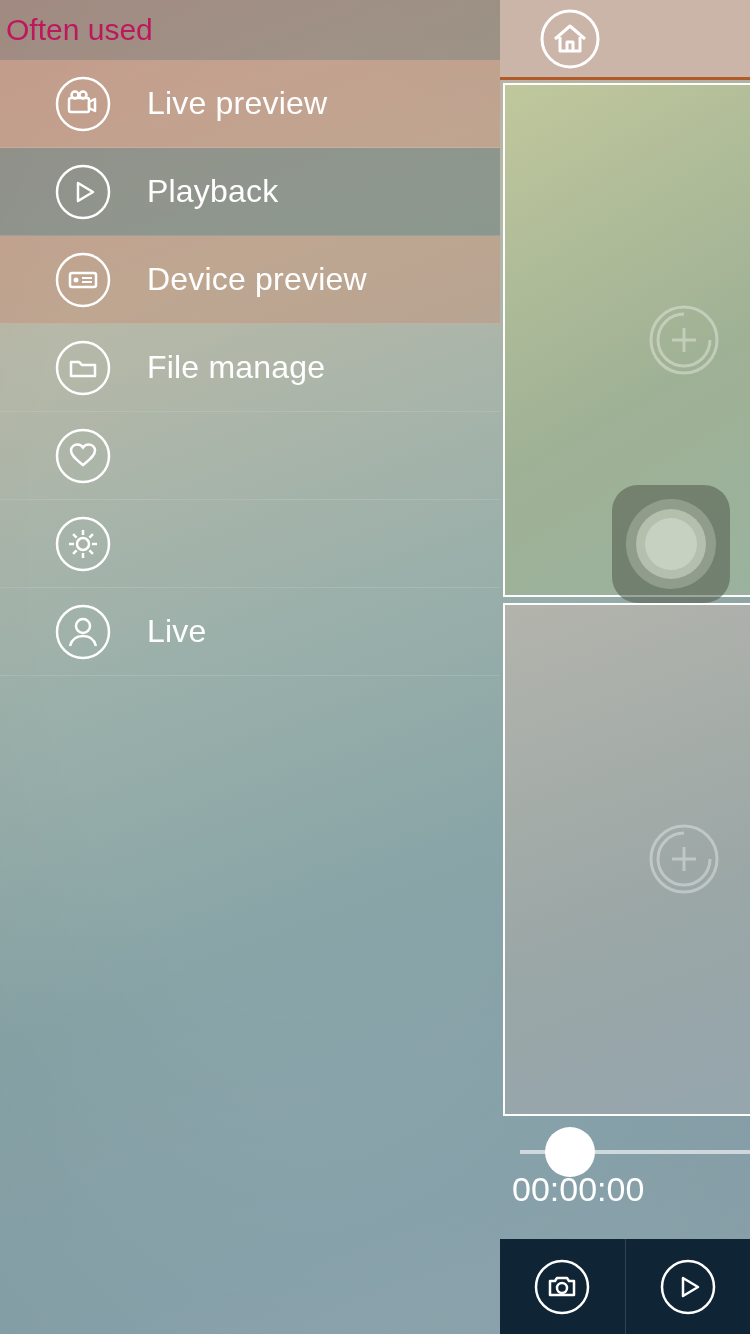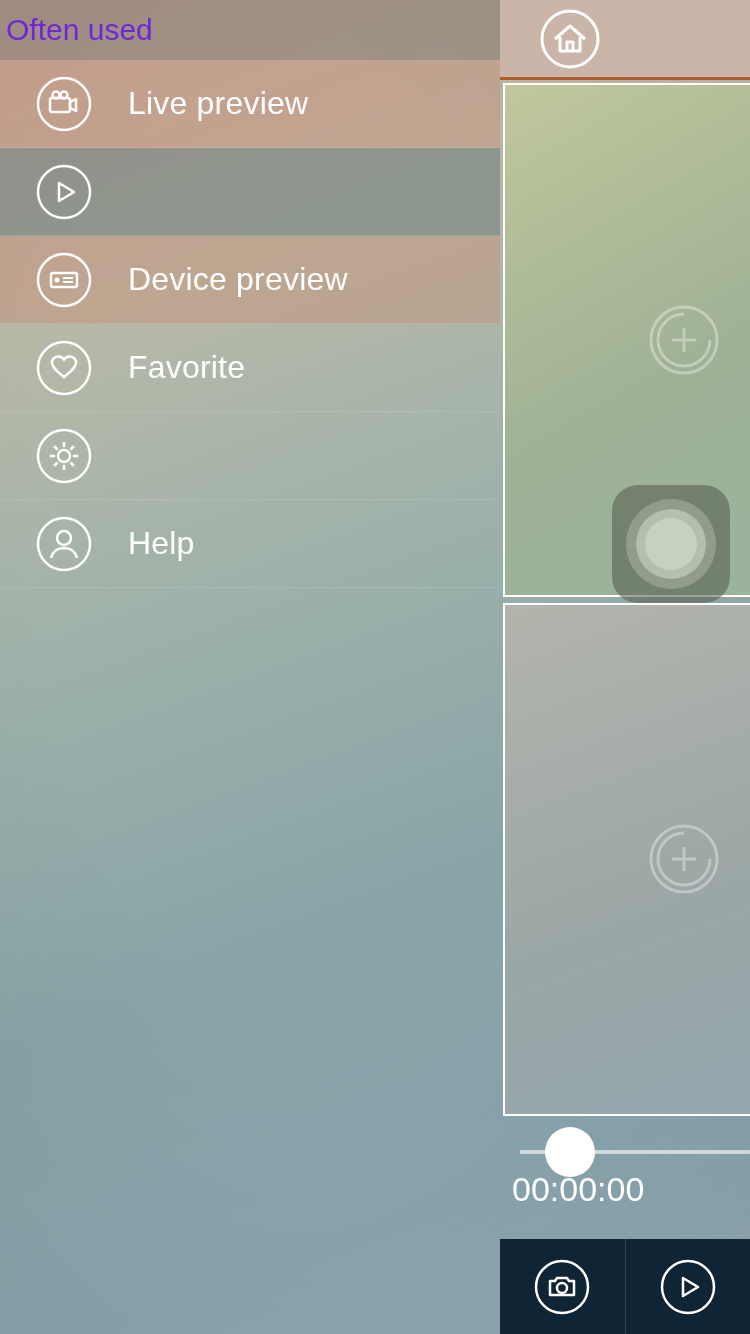--- a/index.html
+++ b/index.html
@@ -13,24 +13,24 @@
       background: radial-gradient(ellipse at 40% 40%, rgba(0,0,0,0) 40%, rgba(0,0,0,0.06) 100%);
     }
 
     
     .drawer {
       position: absolute; left: 0; top: 0; width: 500px; height: 100%;
     }
     .section-header {
       height: 60px; display: flex; align-items: center; padding: 0 6px;
       background: rgba(100,90,80,0.35);
-      color: #6d28d9; font-size: 30px; font-weight: 400;
+      color: #be185d; font-size: 30px; font-weight: 400;
     }
     .menu-row {
-      height: 88px; display: flex; align-items: center; padding-left: 36px;
+      height: 88px; display: flex; align-items: center; padding-left: 55px;
       color: #fff; font-size: 32px;
       border-bottom: 1px solid rgba(255,255,255,0.12);
     }
     .menu-row.hl-warm { background: rgba(200,140,115,0.42); }
     .menu-row.hl-cool { background: rgba(90,110,110,0.45); }
     .menu-row .icon-circle { width: 56px; height: 56px; margin-right: 36px; flex-shrink: 0; }
     .menu-row .label { font-weight: 400; letter-spacing: 0.2px; }
 
     
     .main-strip {
@@ -103,45 +103,54 @@
     <span class="label">Live preview</span>
   </div>
 
   <div class="menu-row hl-cool">
     <span class="icon-circle">
       <svg viewBox="0 0 56 56">
           <circle cx="28" cy="28" r="26" fill="none" stroke="#fff" stroke-width="2.5"></circle>
       <path d="M23 19 L38 28 L23 37 Z" fill="none" stroke="#fff" stroke-width="2.5" stroke-linejoin="round"></path>
         </svg>
     </span>
+    <span class="label">Playback</span>
   </div>
 
   <div class="menu-row hl-warm">
     <span class="icon-circle">
       <svg viewBox="0 0 56 56">
           <circle cx="28" cy="28" r="26" fill="none" stroke="#fff" stroke-width="2.5"></circle>
       <rect x="15" y="21" width="26" height="14" rx="2" fill="none" stroke="#fff" stroke-width="2.5"></rect>
       <circle cx="21" cy="28" r="2.5" fill="#fff"></circle>
       <line x1="27" y1="26" x2="37" y2="26" stroke="#fff" stroke-width="2"></line>
       <line x1="27" y1="30" x2="37" y2="30" stroke="#fff" stroke-width="2"></line>
         </svg>
     </span>
     <span class="label">Device preview</span>
   </div>
 
 
+  <div class="menu-row">
+    <span class="icon-circle">
+      <svg viewBox="0 0 56 56">
+          <circle cx="28" cy="28" r="26" fill="none" stroke="#fff" stroke-width="2.5"></circle>
+      <path d="M16 22 L24 22 L27 25 L40 25 L40 36 L16 36 Z" fill="none" stroke="#fff" stroke-width="2.5" stroke-linejoin="round"></path>
+        </svg>
+    </span>
+    <span class="label">File manage</span>
+  </div>
 
   <div class="menu-row">
     <span class="icon-circle">
       <svg viewBox="0 0 56 56">
           <circle cx="28" cy="28" r="26" fill="none" stroke="#fff" stroke-width="2.5"></circle>
       <path d="M28 37 C22 32 16 28 16 22.5 C16 19 19 16.5 22.5 16.5 C25 16.5 27 18 28 19.5 C29 18 31 16.5 33.5 16.5 C37 16.5 40 19 40 22.5 C40 28 34 32 28 37 Z" fill="none" stroke="#fff" stroke-width="2.5"></path>
         </svg>
     </span>
-    <span class="label">Favorite</span>
   </div>
 
   <div class="menu-row">
     <span class="icon-circle">
       <svg viewBox="0 0 56 56">
           <circle cx="28" cy="28" r="26" fill="none" stroke="#fff" stroke-width="2.5"></circle>
       <circle cx="28" cy="28" r="6" fill="none" stroke="#fff" stroke-width="2.5"></circle>
       <g stroke="#fff" stroke-width="2.5">
         <line x1="28" y1="14" x2="28" y2="19"></line>
             <line x1="28" y1="37" x2="28" y2="42"></line>
@@ -157,21 +166,21 @@
   </div>
 
   <div class="menu-row">
     <span class="icon-circle">
       <svg viewBox="0 0 56 56">
           <circle cx="28" cy="28" r="26" fill="none" stroke="#fff" stroke-width="2.5"></circle>
       <circle cx="28" cy="22" r="7" fill="none" stroke="#fff" stroke-width="2.5"></circle>
       <path d="M15 42 C17 34 23 32 28 32 C33 32 39 34 41 42" fill="none" stroke="#fff" stroke-width="2.5"></path>
         </svg>
     </span>
-    <span class="label">Help</span>
+    <span class="label">Live</span>
   </div>
 
 </div>
 
 <div class="main-strip">
 
   <div class="topbar">
     <span class="home-btn">
       <svg viewBox="0 0 60 60">
           <circle cx="30" cy="30" r="28" fill="none" stroke="#fff" stroke-width="3"></circle>

